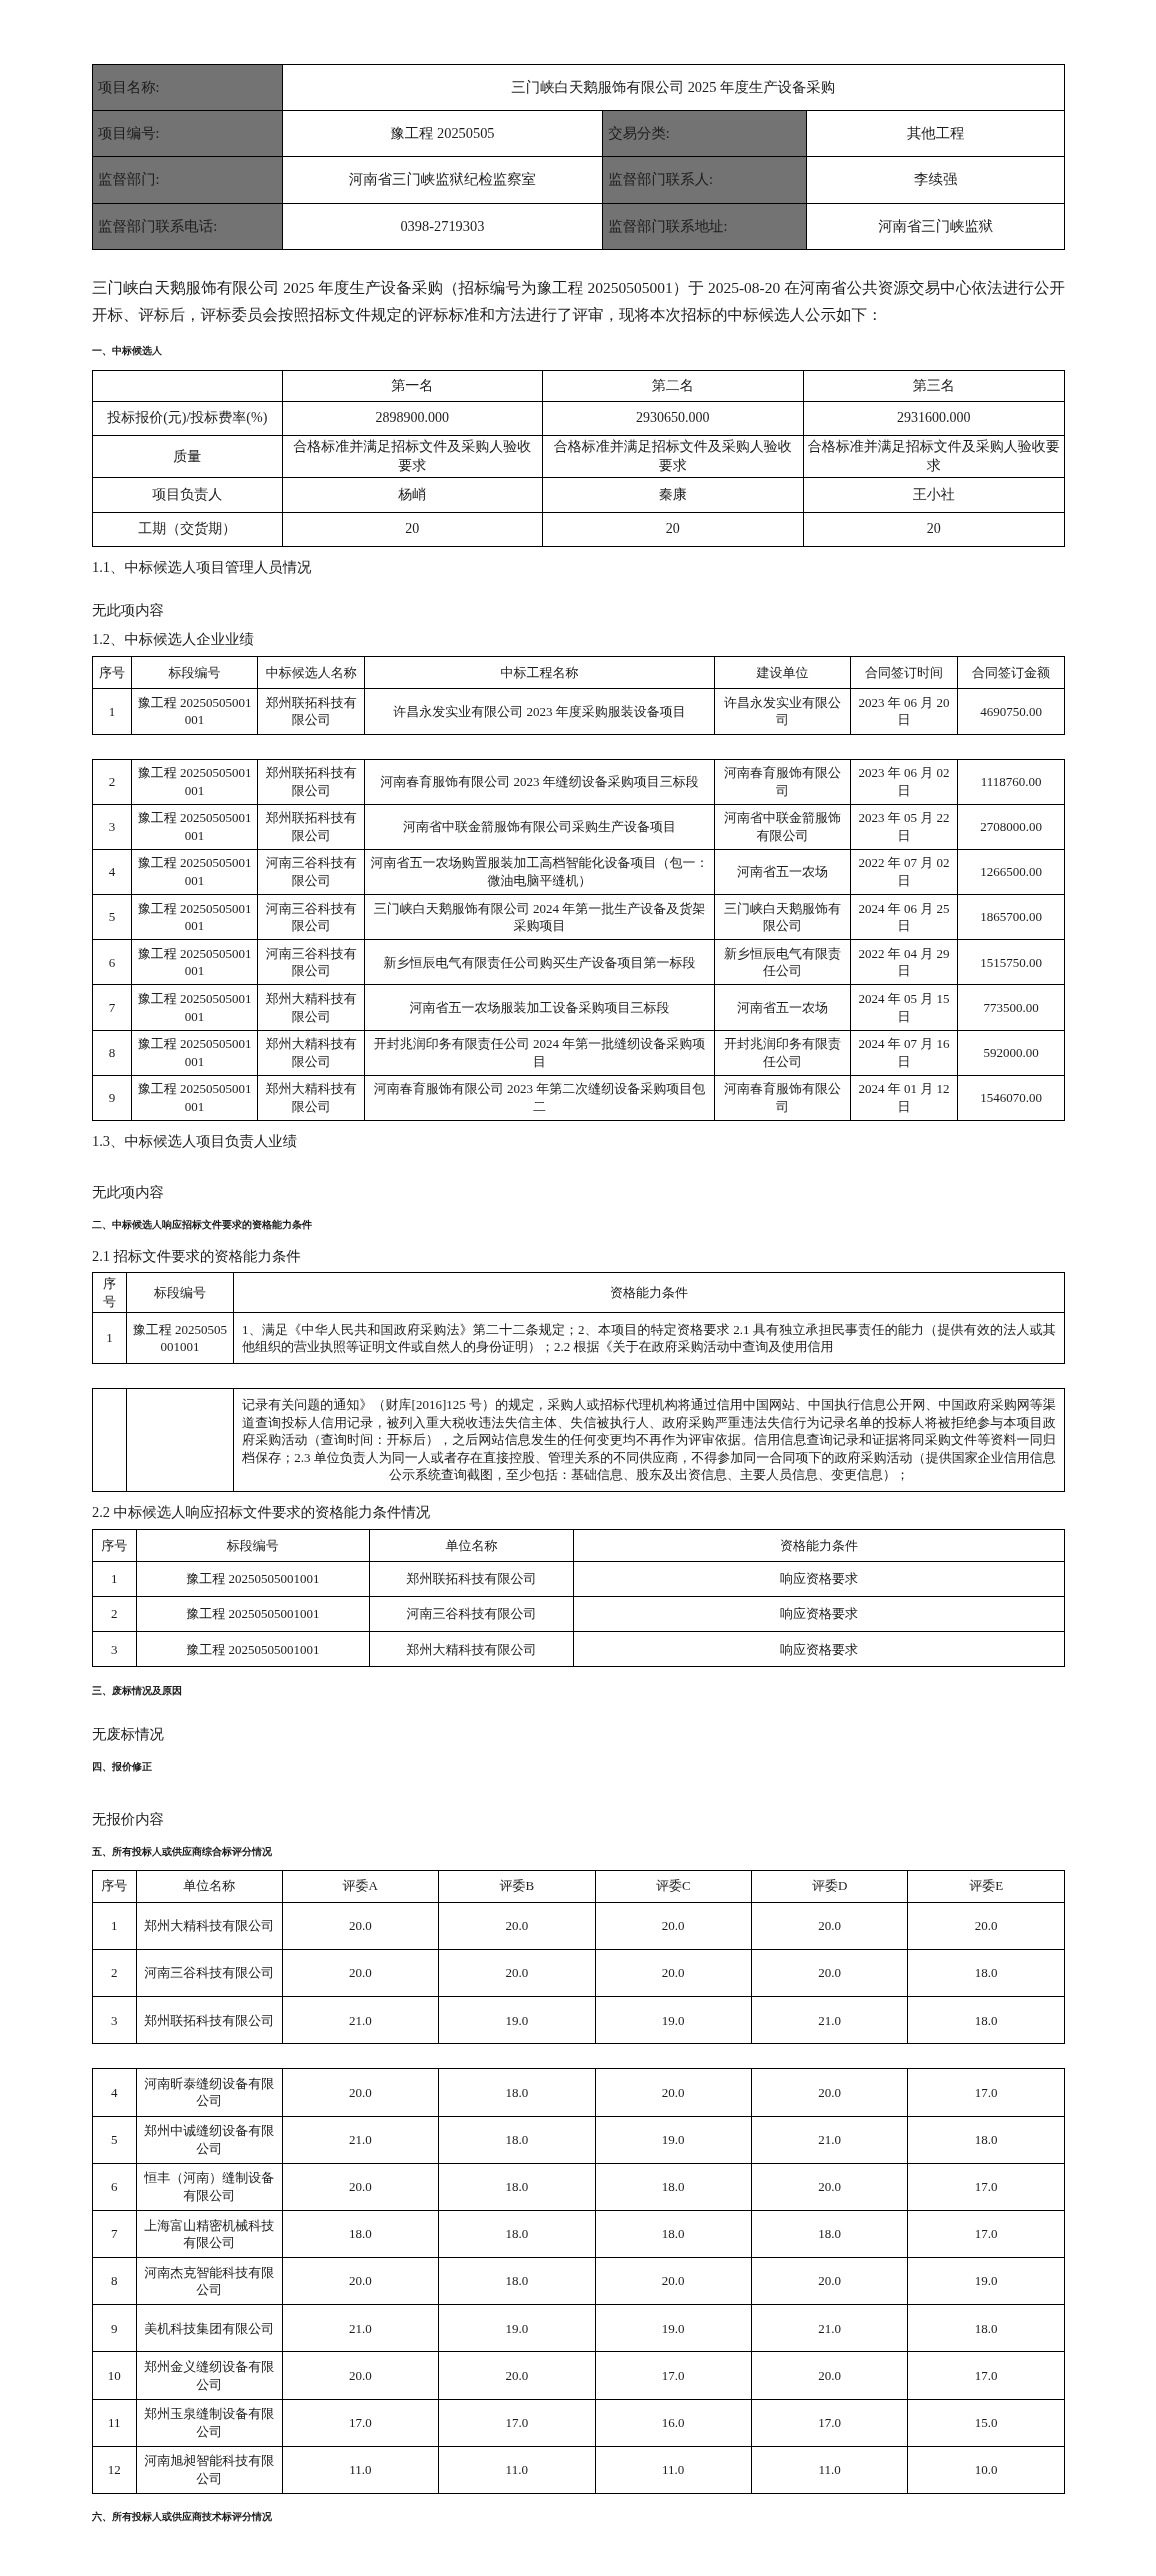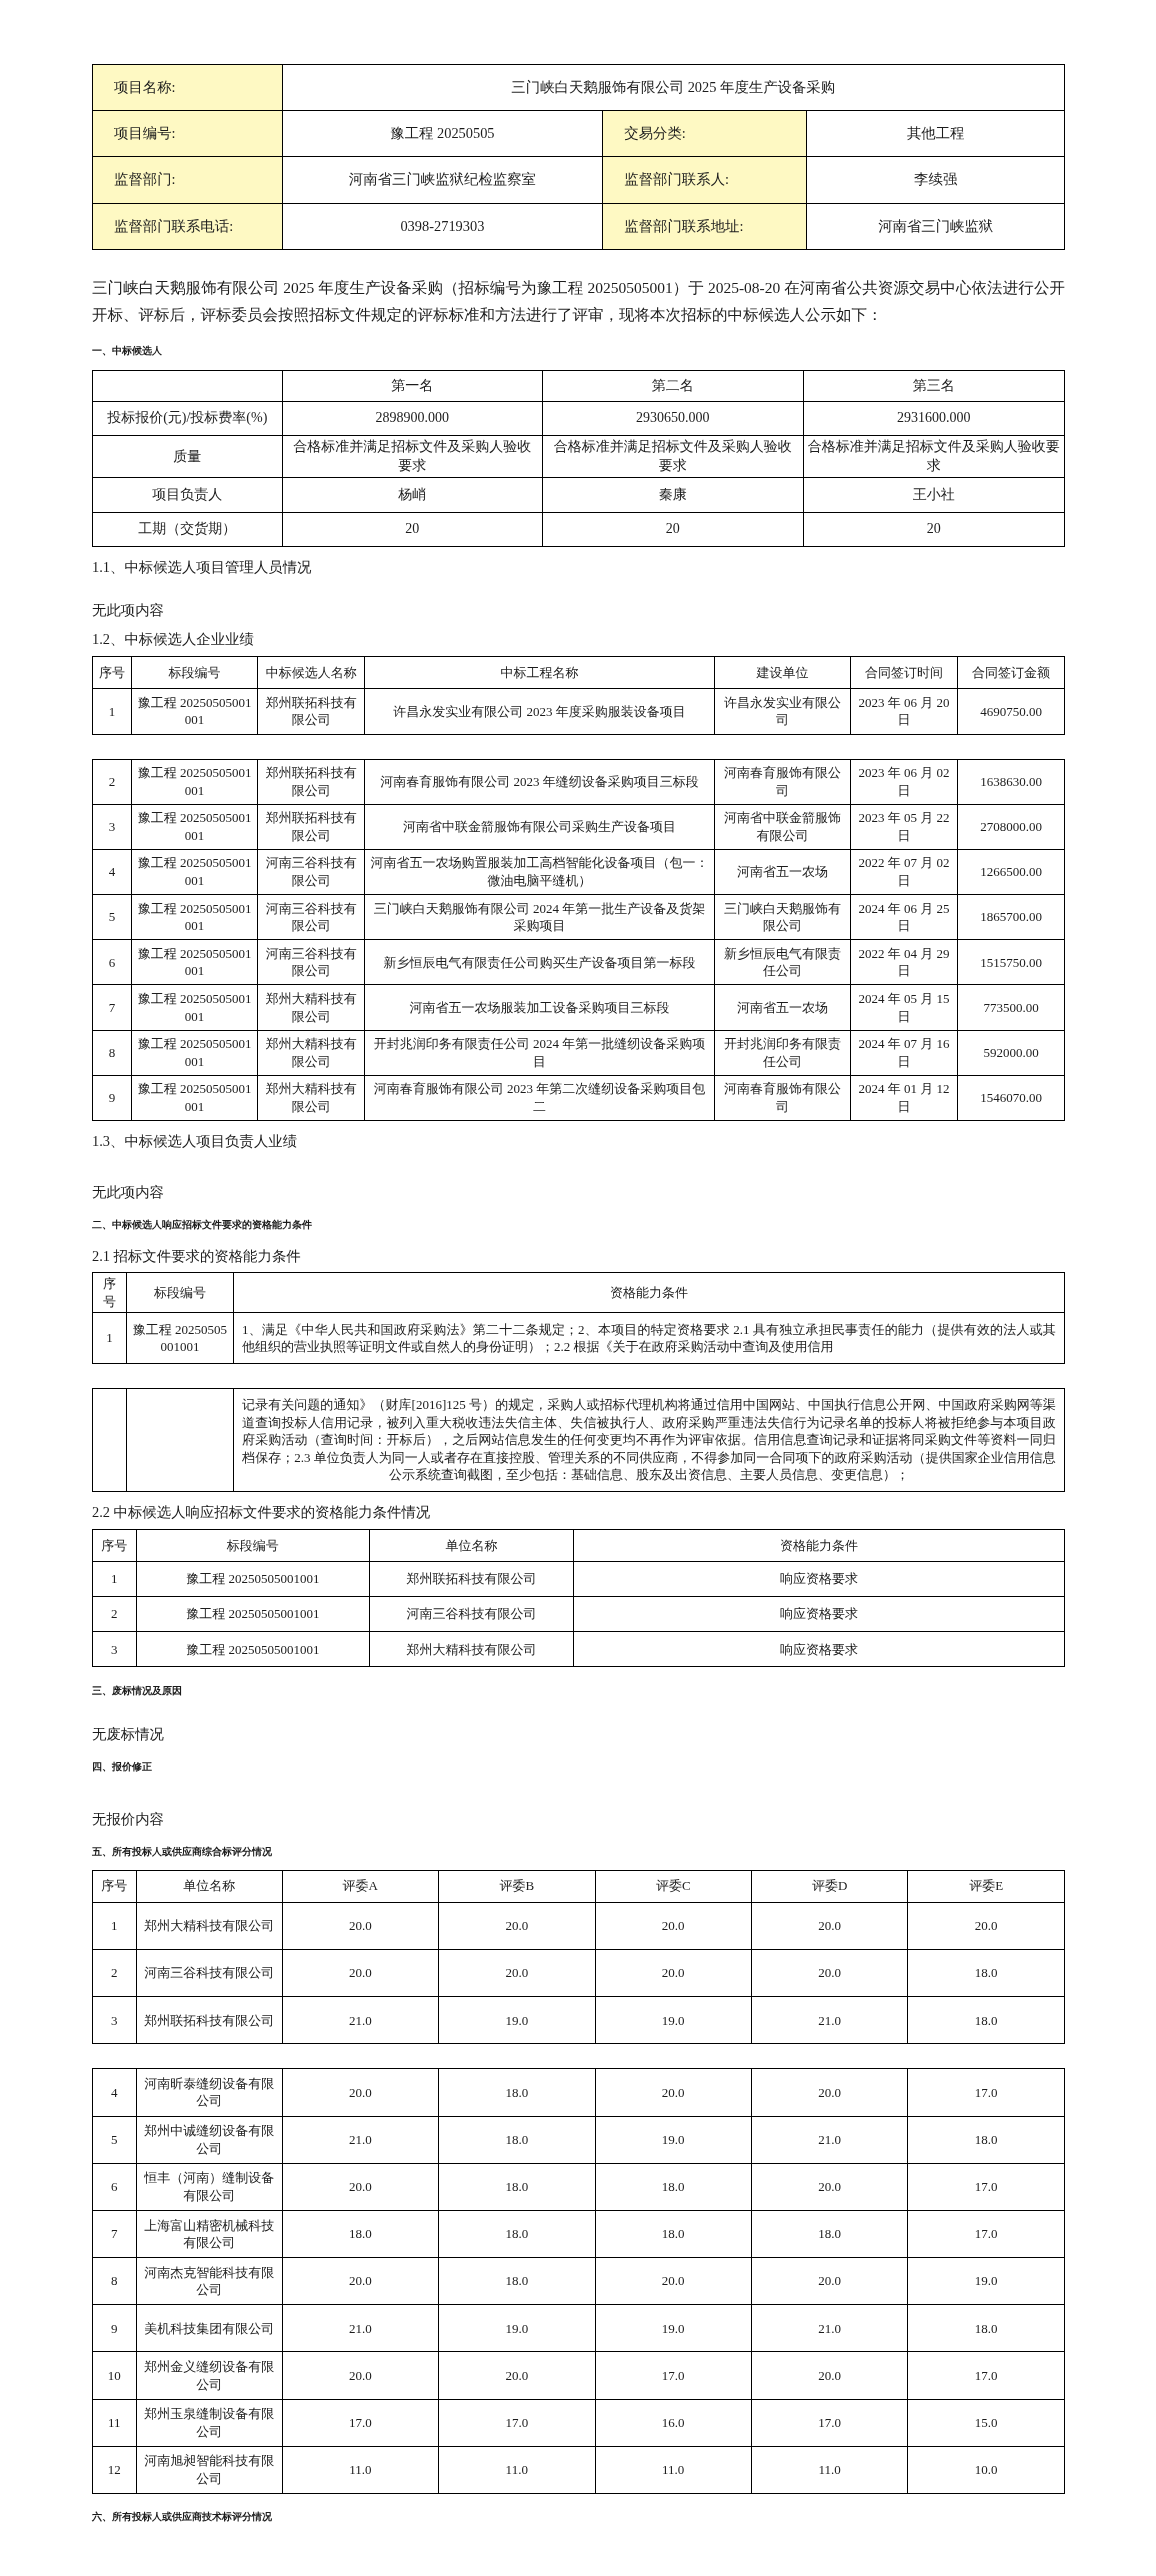--- a/index.html
+++ b/index.html
@@ -10,21 +10,21 @@
     box-sizing:border-box;
     padding:64px 92px 36px 92px;
     font-family:"Liberation Serif","DejaVu Serif",serif;
     color:#1c1c1c;
   }
   table{border-collapse:collapse;table-layout:fixed;width:100%;border:1.5px solid #000;}
   td,th{border-style:solid;border-color:#000;border-width:1.5px 1px;vertical-align:middle;
     text-align:center;padding:2.1px 4.1px;font-weight:normal;word-break:break-all;}
   
   .meta td{height:41px;font-size:14.4px;}
-  .meta .lbl{background:#fef9c3;text-align:left;padding-left:21px;}
+  .meta .lbl{background:#737373;text-align:left;padding-left:5px;}
   
   .para{font-size:15.5px;line-height:27px;text-align:justify;margin:24px 0 0 0;}
   .h{font-size:10px;font-weight:bold;margin:13.4px 0 0 0;line-height:20.6px;}
   .sh{font-size:14.4px;font-weight:normal;margin:11.3px 0 0 0;line-height:18.5px;}
   .nc{font-size:14.4px;margin:24px 0 7.2px 0;line-height:18.5px;}
   .nc-big{margin-top:32px;}
   
   .cand{margin-top:8.2px;padding-left:19px;}
   .cand td,.cand th{font-size:14px;line-height:18.5px;}
   .cand th{height:26px;}
@@ -186,21 +186,21 @@
       </colgroup>
     <tbody>
 
         <tr>
           <td>2</td>
           <td>豫工程 20250505001001</td>
           <td>郑州联拓科技有限公司</td>
           <td>河南春育服饰有限公司 2023 年缝纫设备采购项目三标段</td>
           <td>河南春育服饰有限公司</td>
           <td>2023 年 06 月 02 日</td>
-          <td>1638630.00</td>
+          <td>1118760.00</td>
         </tr>
 
         <tr>
           <td>3</td>
           <td>豫工程 20250505001001</td>
           <td>郑州联拓科技有限公司</td>
           <td>河南省中联金箭服饰有限公司采购生产设备项目</td>
           <td>河南省中联金箭服饰有限公司</td>
           <td>2023 年 05 月 22 日</td>
           <td>2708000.00</td>

